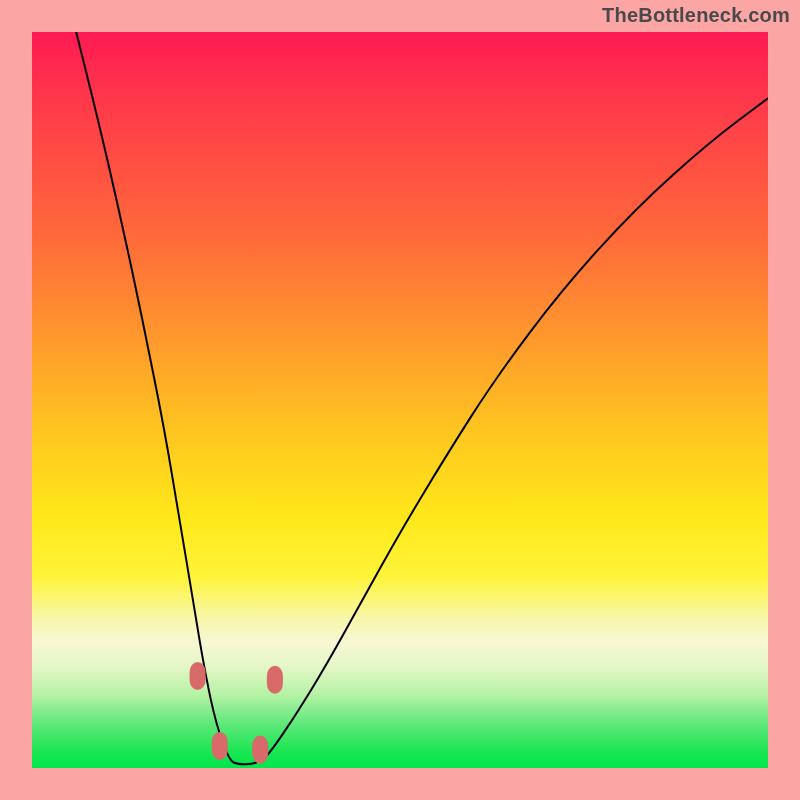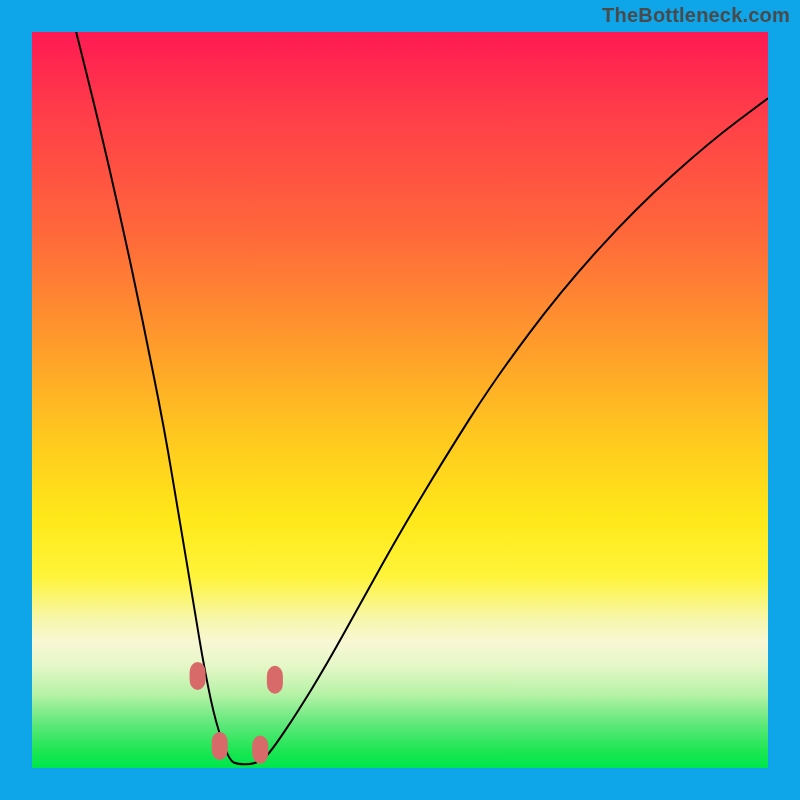--- a/index.html
+++ b/index.html
@@ -7,21 +7,21 @@
     padding: 0;
     width: 800px;
     height: 800px;
     background: #000;
     overflow: hidden;
     font-family: Arial, Helvetica, sans-serif;
   }
   .frame {
     position: absolute;
     inset: 0;
-    background: #0ea5e9;
+    background: #fca5a5;
   }
   .plot-area {
     position: absolute;
     left: 32px;
     top: 32px;
     width: 736px;
     height: 736px;
     overflow: hidden;
   }
   

